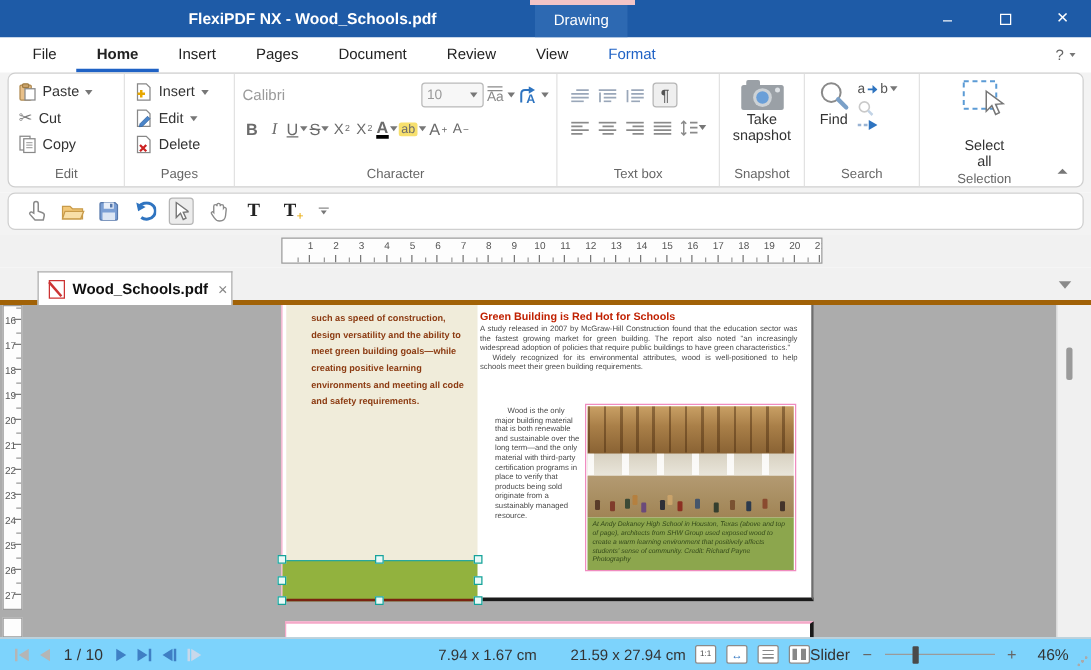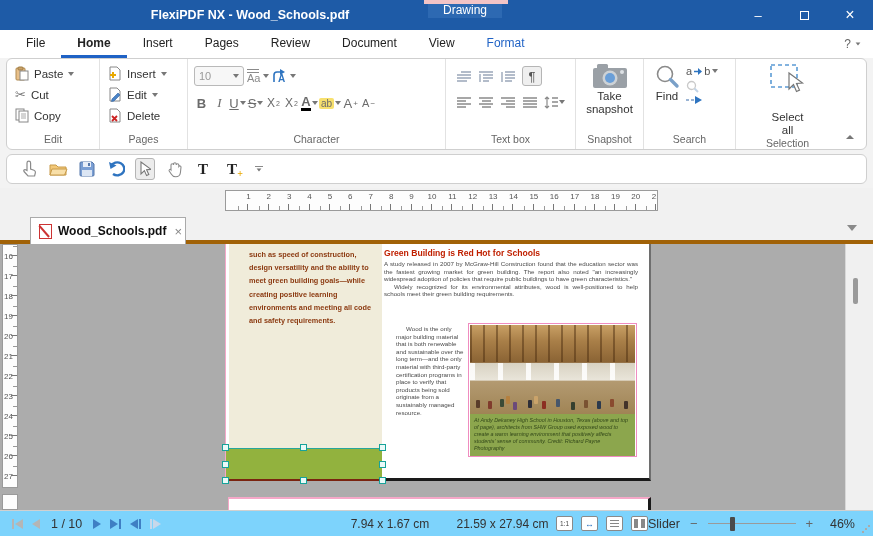--- a/index.html
+++ b/index.html
@@ -2,21 +2,21 @@
 <html><head>
 <meta charset="utf-8">
 <style>
   * { margin:0; padding:0; box-sizing:border-box; }
   html,body { width:873px; height:536px; overflow:hidden; }
   body { font-family:"Liberation Sans", sans-serif; background:#fff; position:relative; font-size:11px; color:#333; }
 
   
   .titlebar { position:relative; height:30px; background:#1e5ba7; display:flex; align-items:center; color:#fff; }
   .titlebar .title { position:absolute; left:70px; width:360px; text-align:center; font-size:12.5px; font-weight:bold; }
-  .mode-tab { position:absolute; left:428px; top:0; width:74px; height:18px; background:#2d69b2; display:flex; align-items:center; justify-content:center; font-size:12px; }
+  .mode-tab { position:absolute; left:428px; top:0; width:74px; height:30px; background:#2d69b2; display:flex; align-items:center; justify-content:center; font-size:12px; }
   .mode-tab::before { content:""; position:absolute; left:-4px; right:-6px; top:0; height:4px; background:#f2c4c6; }
   .mode-tab span{ position:relative; top:1px; }
   .win-controls { position:absolute; right:0; top:0; height:30px; display:flex; }
   .win-btn { width:46px; height:30px; display:flex; align-items:center; justify-content:center; font-size:13px; color:#fff; }
   .win-btn .sq { width:9px; height:9px; border:1.2px solid #fff; }
 
   
   .menubar { height:28px; background:#fff; display:flex; align-items:stretch; padding-left:10px; position:relative; }
   .menu-item { padding:0 16px; display:flex; align-items:center; font-size:12px; color:#222; border-bottom:3px solid transparent; cursor:default; }
   .menu-item[data-state="active"] { font-weight:bold; border-bottom-color:#1f62c5; }
@@ -189,24 +189,24 @@
     <div class="menu-item" data-state="active">
       <span>Home</span>
     </div>
     <div class="menu-item" data-state="normal">
       <span>Insert</span>
     </div>
     <div class="menu-item" data-state="normal">
       <span>Pages</span>
     </div>
     <div class="menu-item" data-state="normal">
+      <span>Document</span>
+    </div>
+    <div class="menu-item" data-state="normal">
       <span>Review</span>
-    </div>
-    <div class="menu-item" data-state="normal">
-      <span>Document</span>
     </div>
     <div class="menu-item" data-state="normal">
       <span>View</span>
     </div>
     <div class="menu-item" data-state="accent">
       <span>Format</span>
     </div>
   </div>
 <div class="menu-help" style="position:absolute; top:30px; height:28px;">
   <span>?</span>
@@ -263,20 +263,21 @@
             <path d="M2 1 h7 l3 3 v10 h-10 z" fill="#fff" stroke="#888"></path>
             <path d="M4 8 l5 5 M9 8 l-5 5" stroke="#cc2222" stroke-width="1.8"></path>
           </svg>
       <span>Delete</span>
     </div>
     <div class="glabel">Pages</div>
   </div>
 
   <div class="rgroup g-char">
     <div class="char-row1">
+      <span class="font-name">Calibri</span>
       <span class="size-combo">
             <span class="val">10</span>
             <span class="chev"></span>
           </span>
       <span class="icon-aa">Aa</span>
       <span class="chev"></span>
       <span style="display:flex;align-items:center;">
         <svg width="15" height="14">
               <path d="M2 13 V6 q0-3 3-3 h4" fill="none" stroke="#2e74c0" stroke-width="1.6"></path>
               <path d="M8 0 l5 3 -5 3z" fill="#2e74c0"></path>

